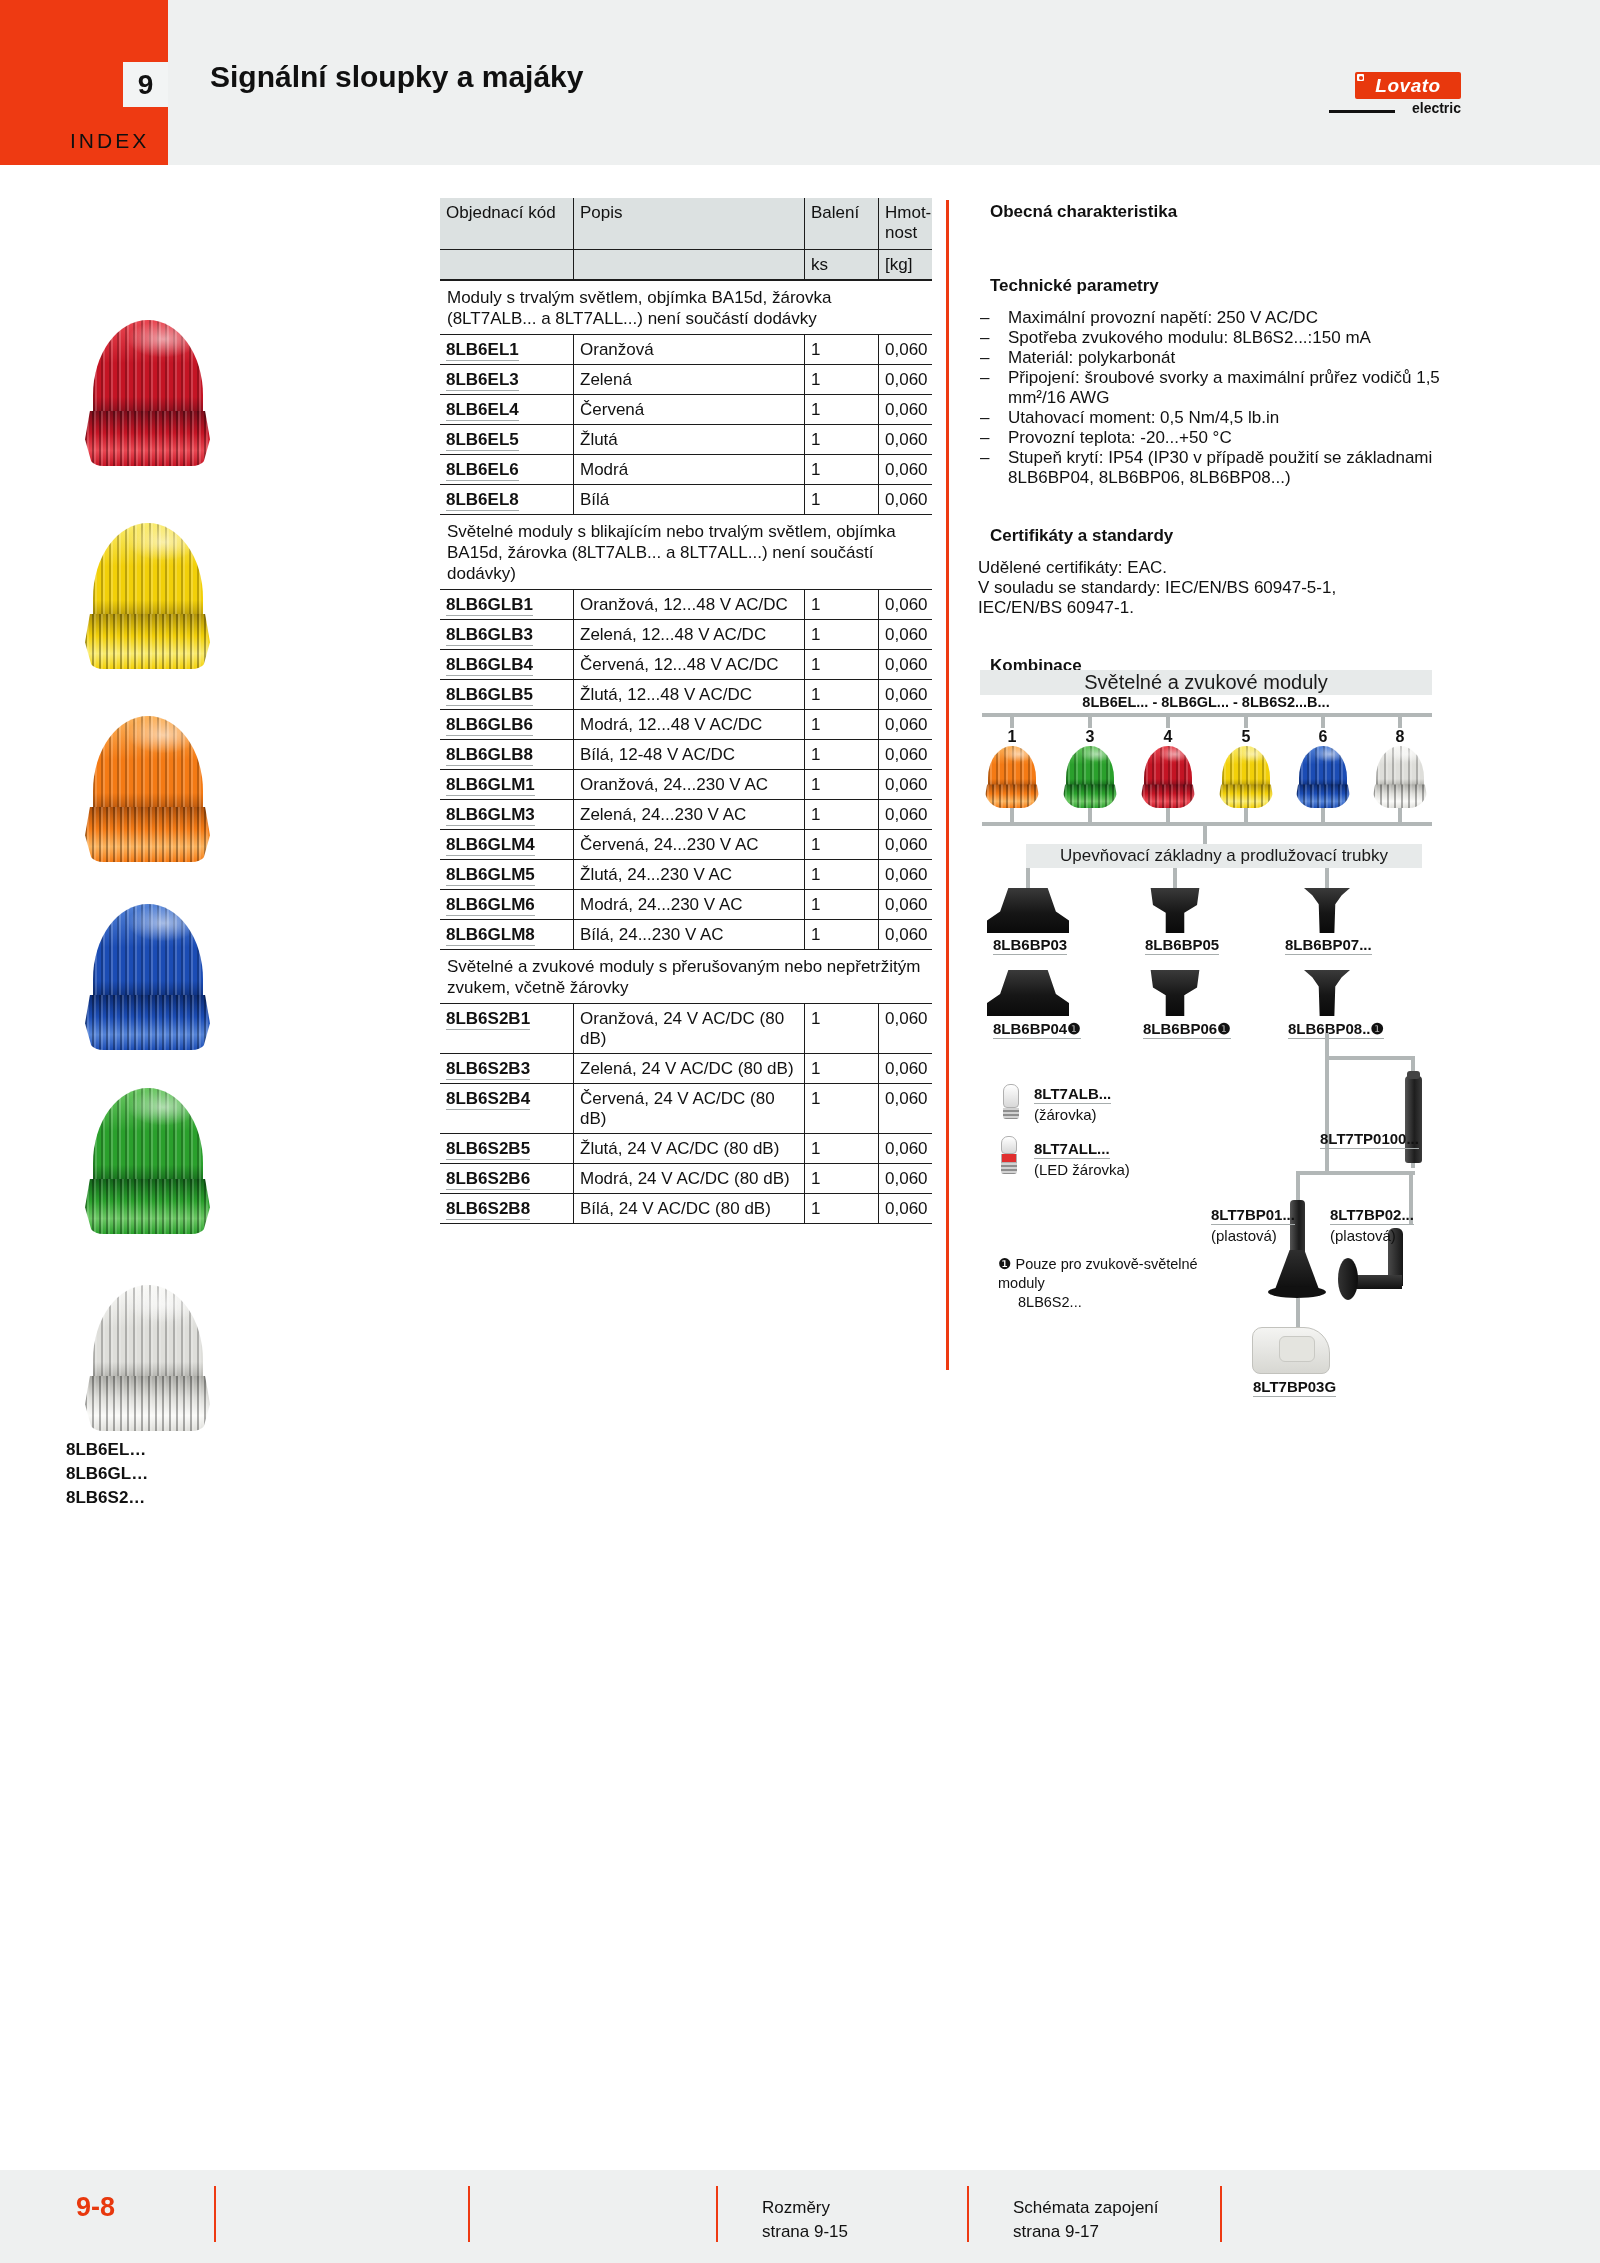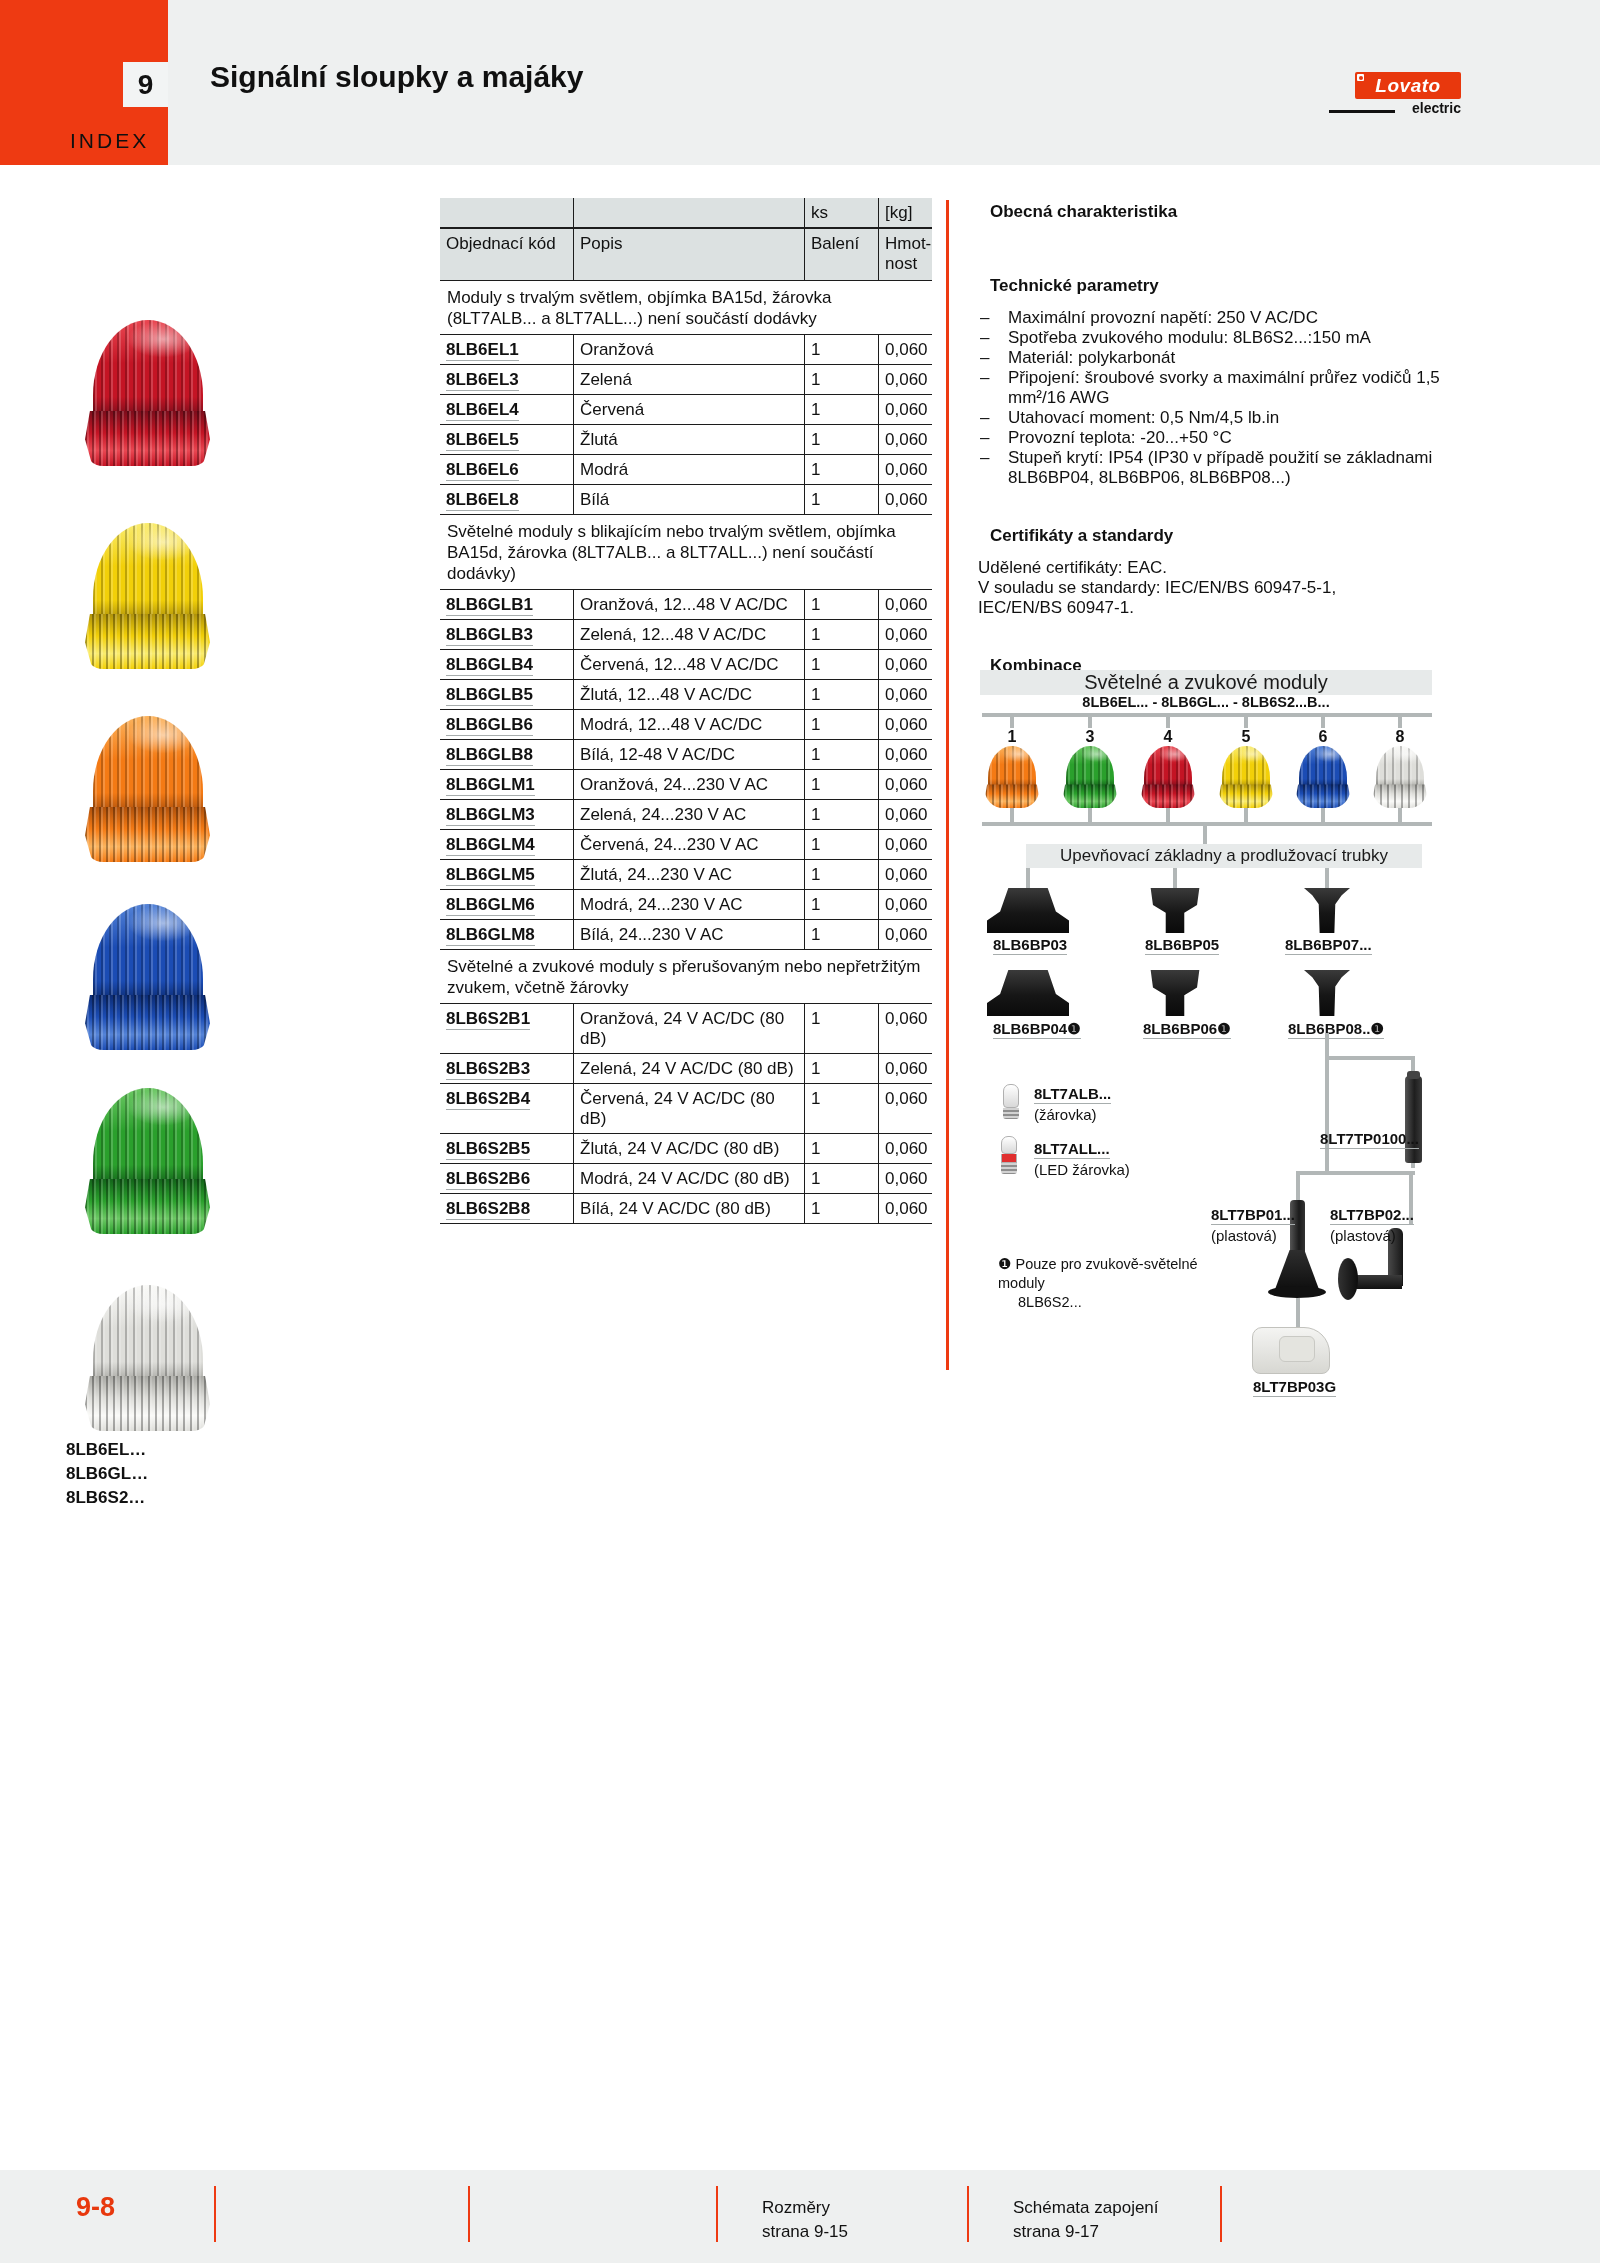--- a/index.html
+++ b/index.html
@@ -148,34 +148,34 @@
         <div class="b-skirt"></div>
       </div>
     </div>
   <div class="left-codes">
     <div>8LB6EL…</div>
     <div>8LB6GL…</div>
     <div>8LB6S2…</div>
   </div>
 
   <div class="ptable">
-    <div class="trow thead r2">
-      <div></div>
-      <div></div>
-      <div>ks</div>
-      <div>[kg]</div>
-    </div>
     <div class="trow thead r1">
       <div>Objednací kód</div>
       <div>Popis</div>
       <div>Balení</div>
       <div>
         <span>Hmot-</span><br>
         <span>nost</span>
       </div>
+    </div>
+    <div class="trow thead r2">
+      <div></div>
+      <div></div>
+      <div>ks</div>
+      <div>[kg]</div>
     </div>
     <div id="table-body">
         <div class="tsub">Moduly s trvalým světlem, objímka BA15d, žárovka (8LT7ALB... a 8LT7ALL...) není součástí dodávky</div>
         <div class="trow">
           <div class="tcell code"><span class="codeu">8LB6EL1</span></div>
           <div class="tcell">Oranžová</div>
           <div class="tcell">1</div>
           <div class="tcell">0,060</div>
         </div>
         <div class="trow">

